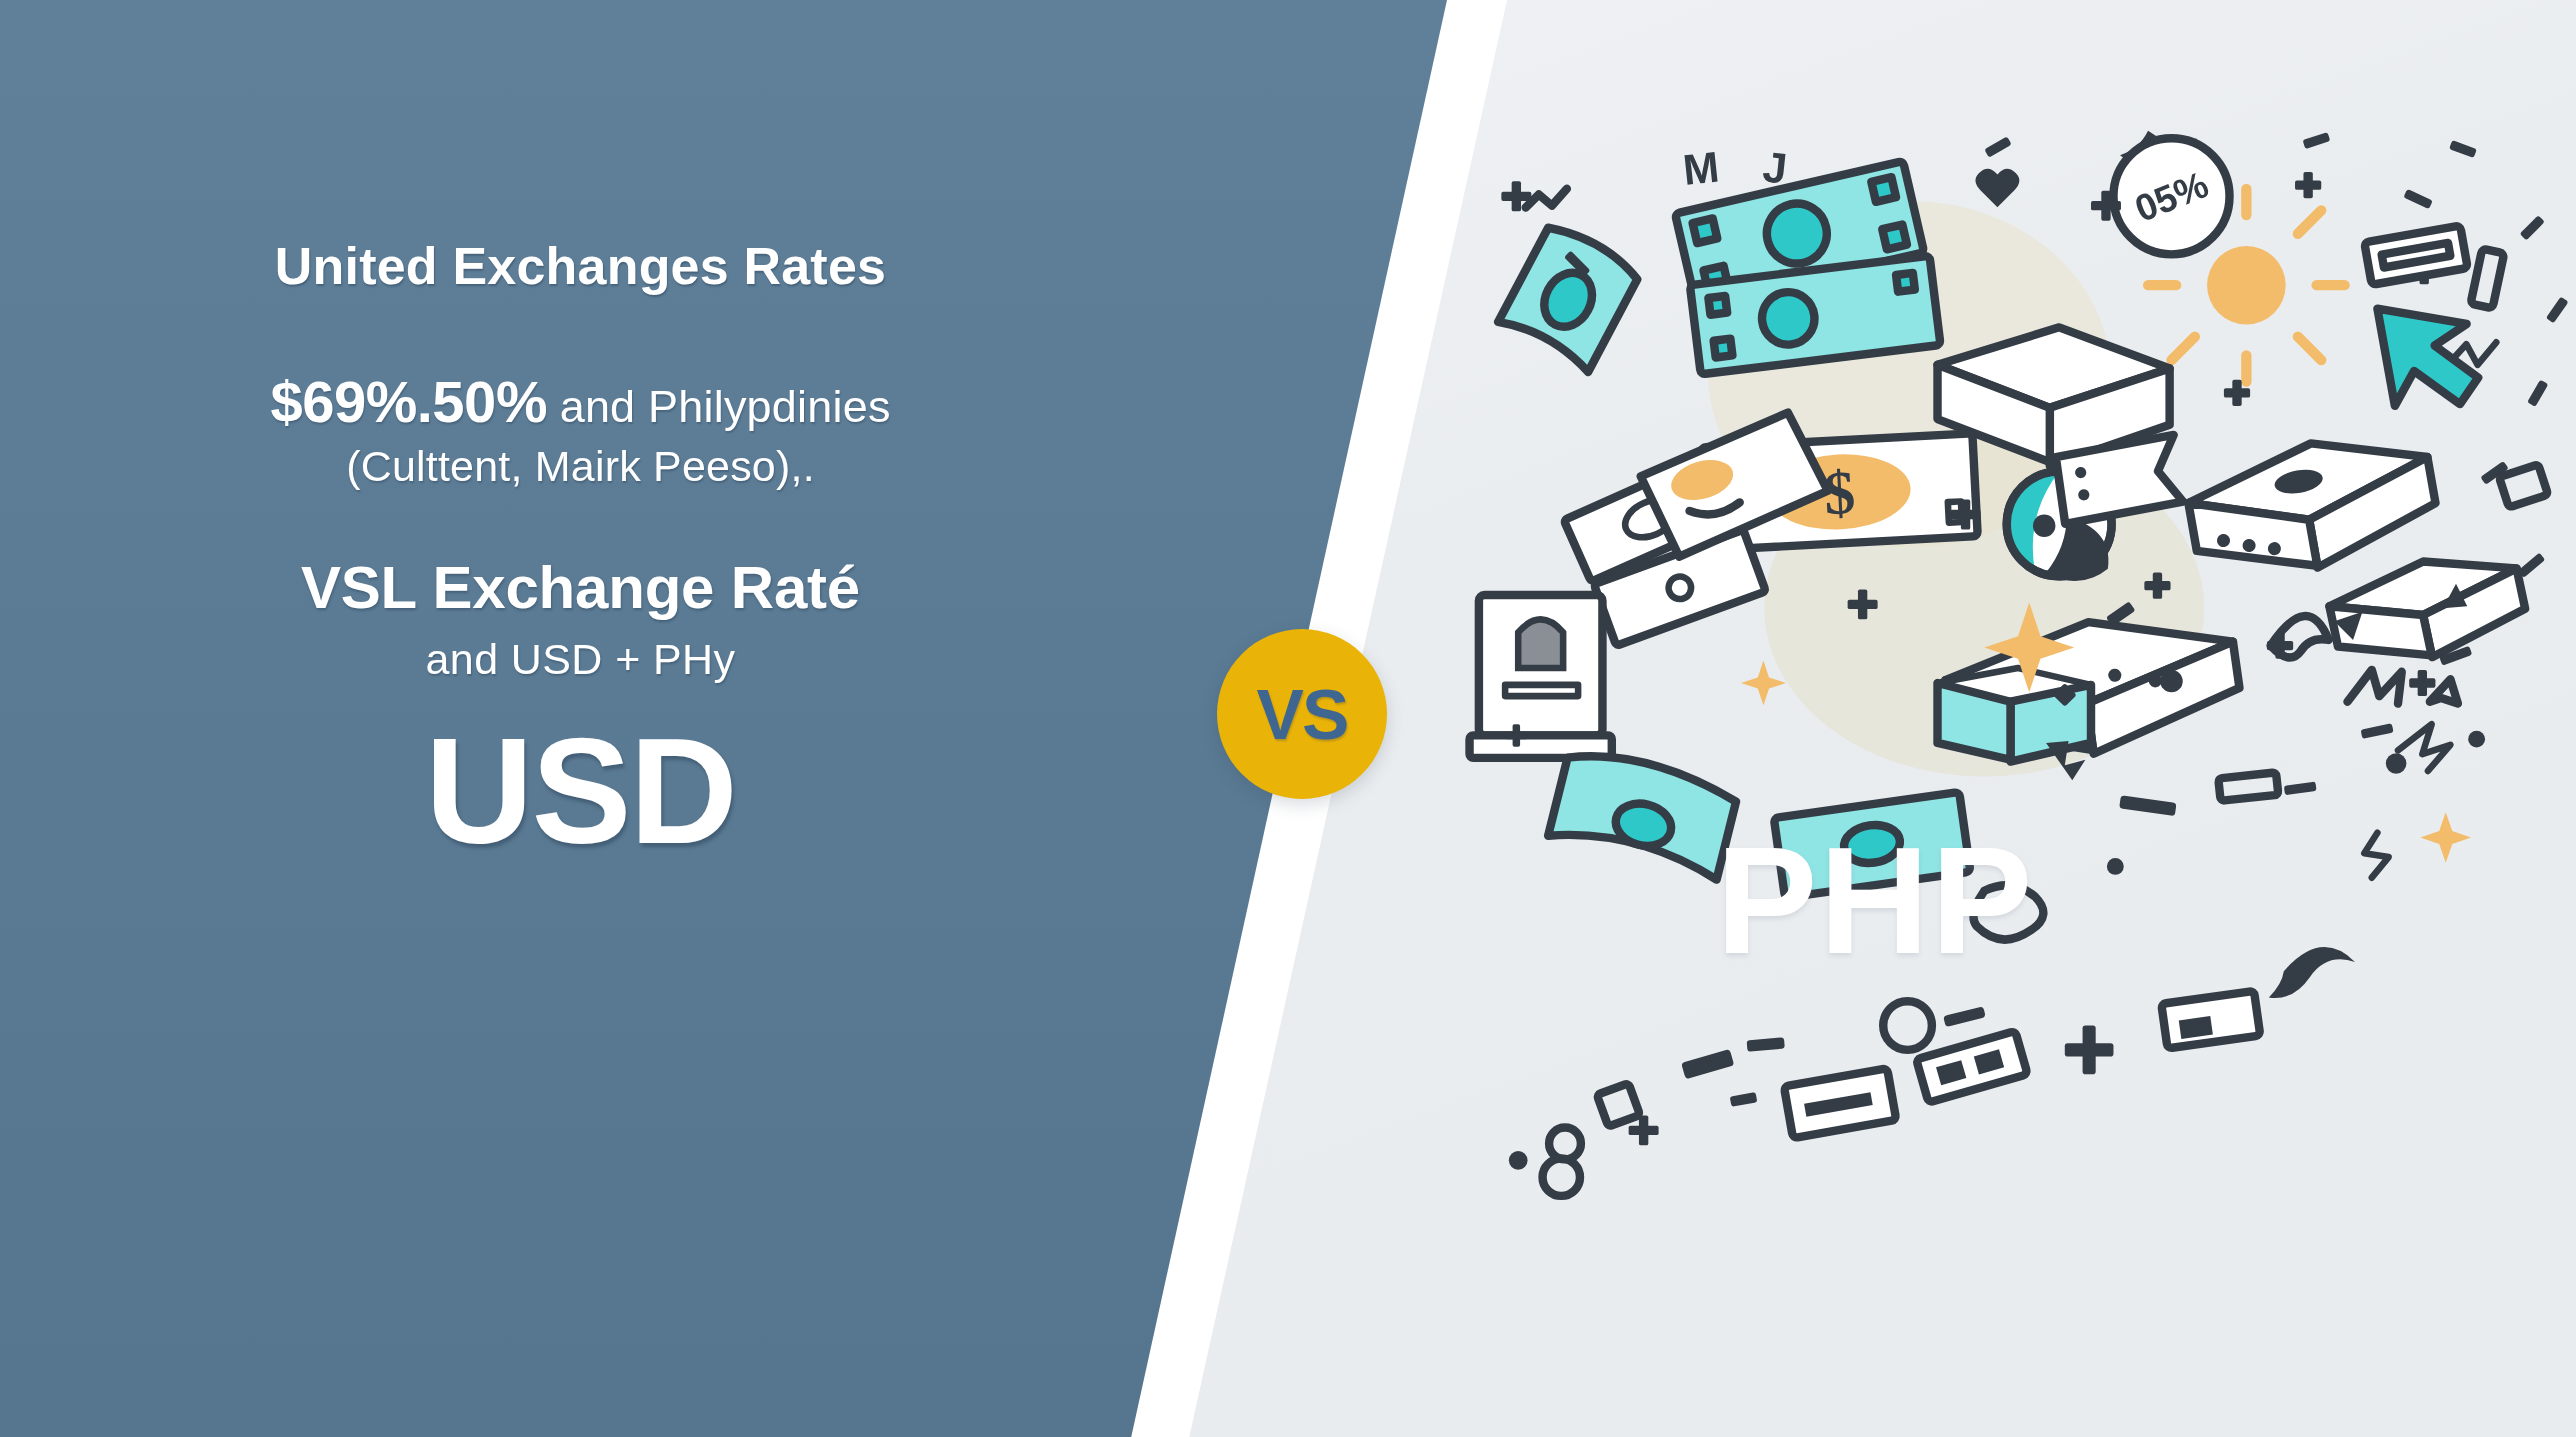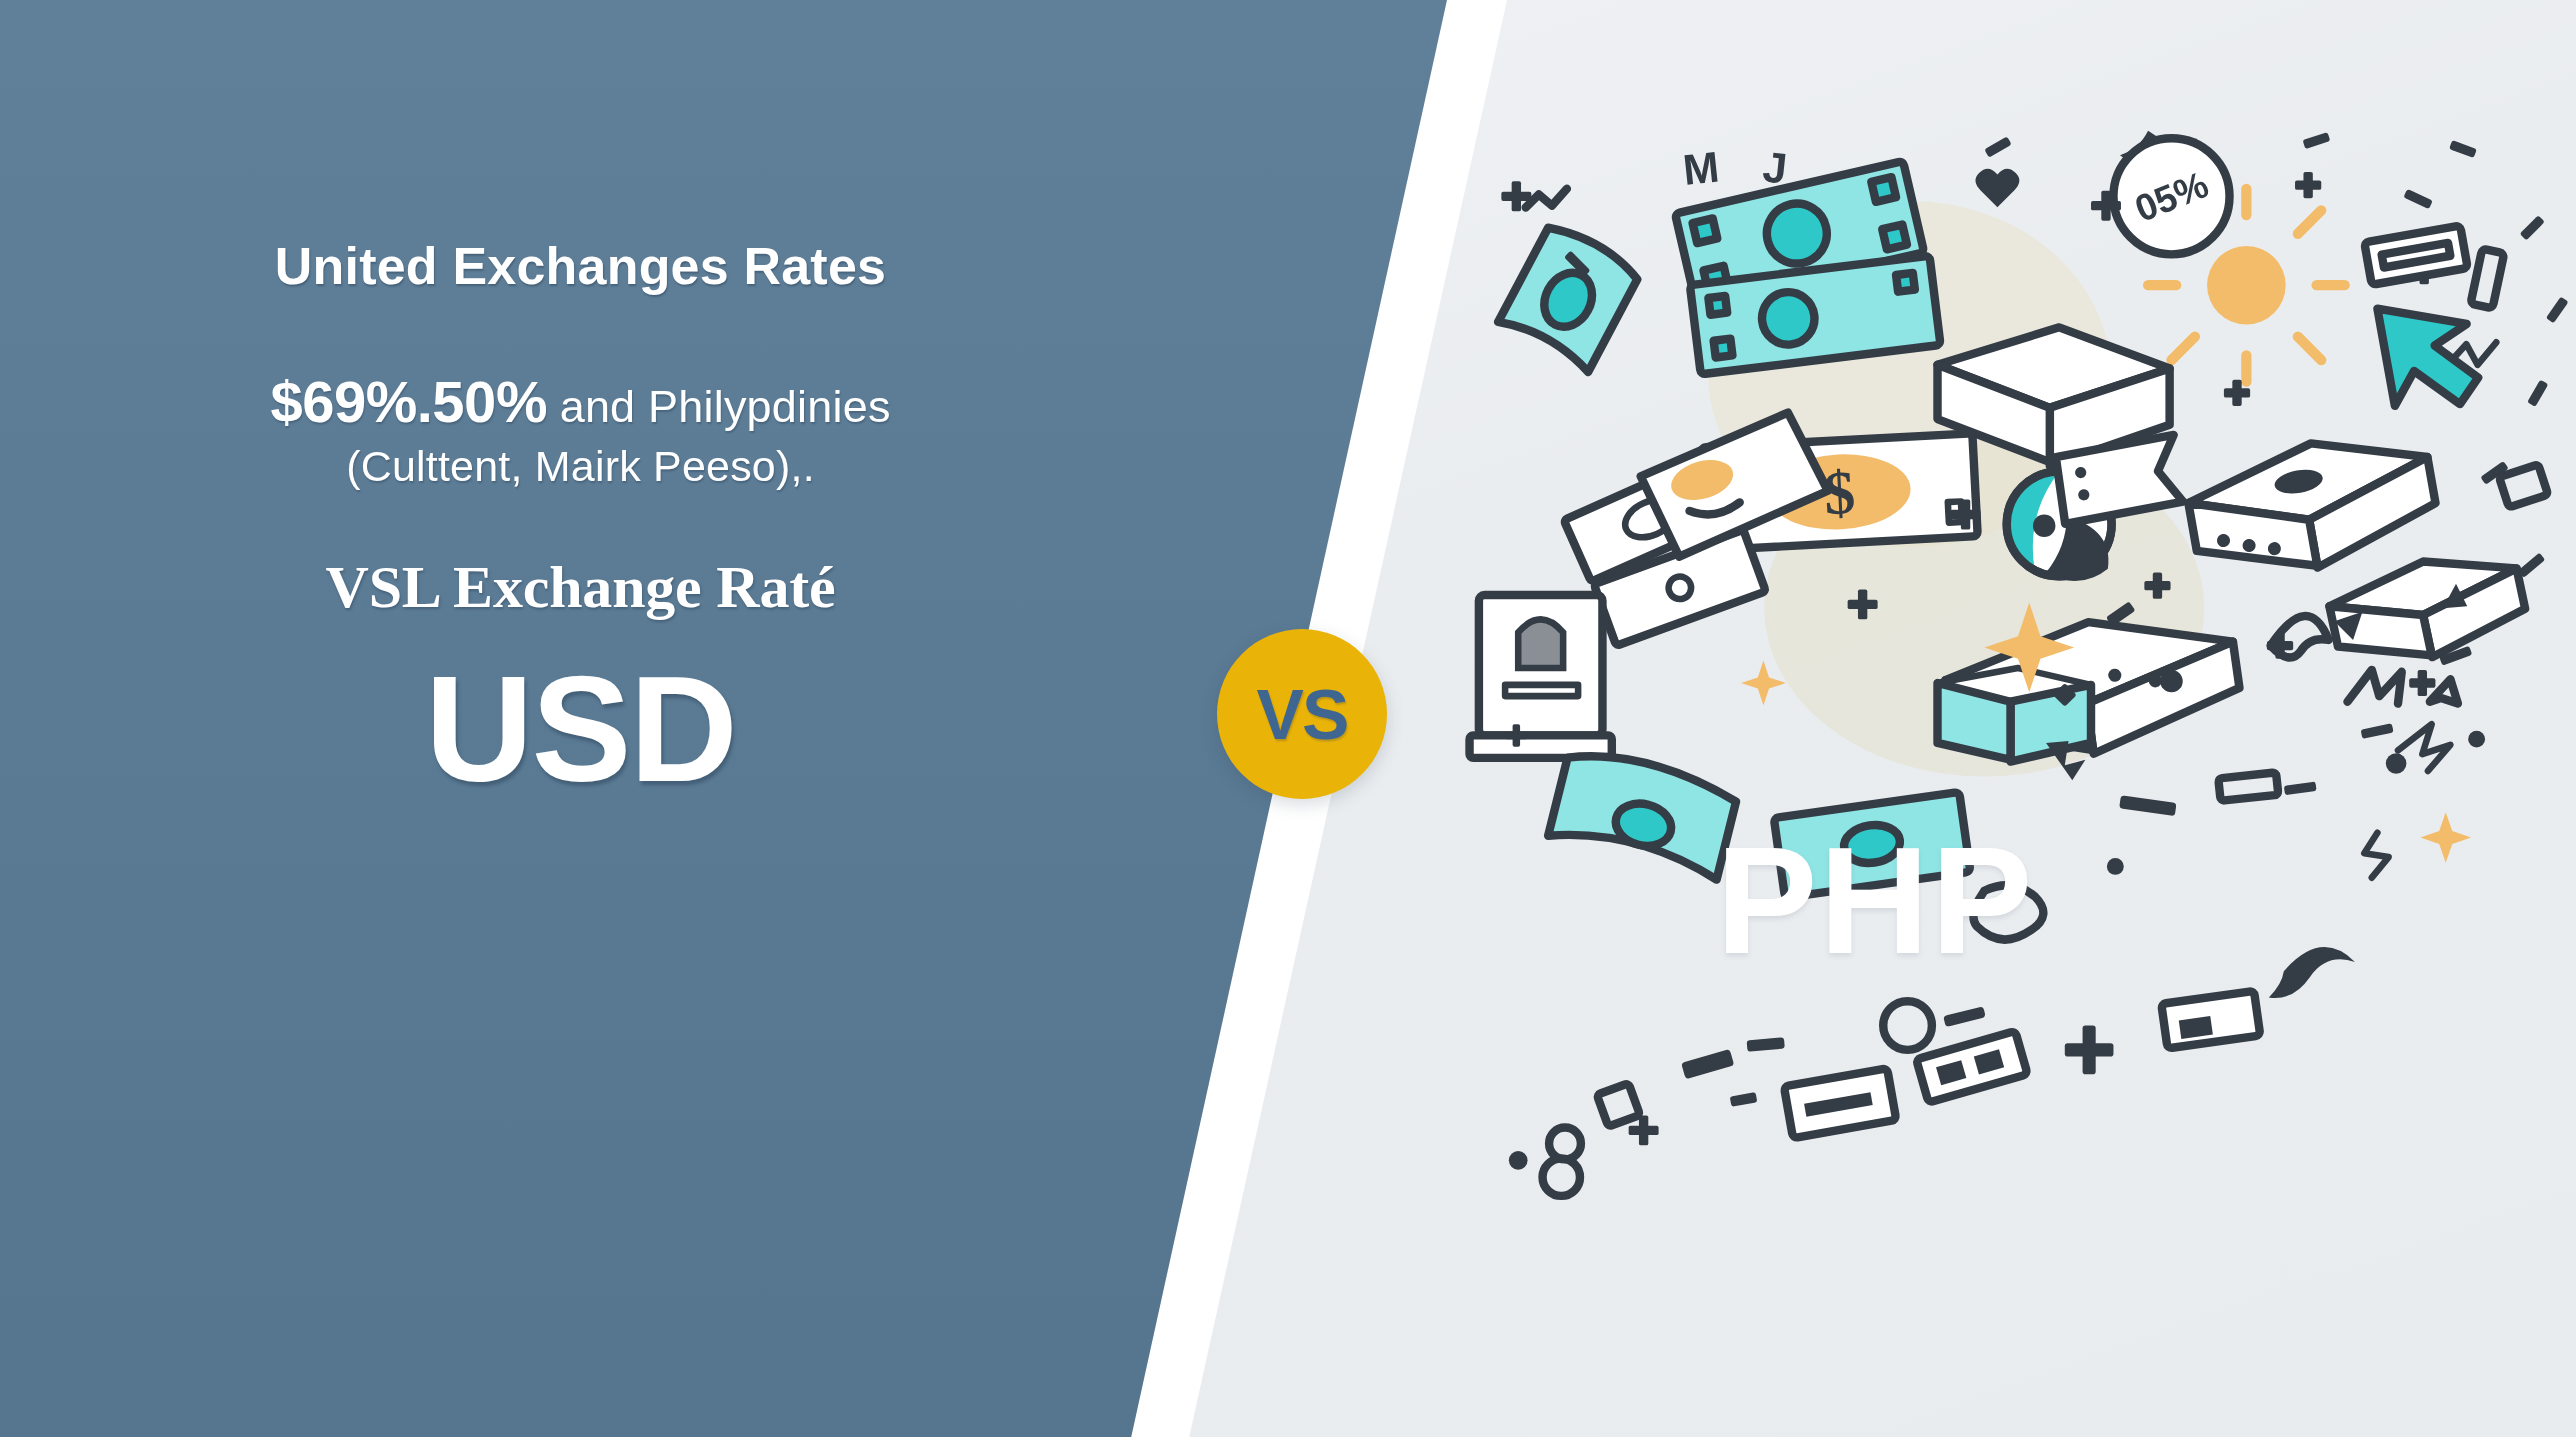--- a/index.html
+++ b/index.html
@@ -102,21 +102,20 @@
     line-height: 1.5;
     letter-spacing: 0.2px;
     text-shadow: 0.9px 1.9px 1.9px rgba(25,45,65,0.3);
   }
   .sub-title {
     margin-top: 54px;
     font-size: 60px;
     font-weight: bold;
     letter-spacing: -0.2px;
     text-shadow: 0.9px 1.9px 2.8px rgba(25,45,65,0.35);
-    font-family: Liberation Serif, serif;
   }
   .sub-note {
     margin-top: 13px;
     font-size: 43px;
     font-weight: normal;
     letter-spacing: 0.4px;
     text-shadow: 0.9px 1.9px 1.9px rgba(25,45,65,0.3);
   }
   .big-code {
     margin-top: 32px;
@@ -494,20 +493,21 @@
     <div class="hdr-title">United Exchanges Rates</div>
 
     <div class="rate-block">
       <div class="rate-line1">
         <span class="amt">$69%.50%</span><span class="tail"> and Philypdinies</span>
       </div>
       <div class="rate-line2">(Culttent, Mairk Peeso),.</div>
     </div>
 
     <div class="sub-title">VSL Exchange Raté</div>
+    <div class="sub-note">and USD + PHy</div>
     <div class="big-code">USD</div>
   </div>
 
   <div class="vs-badge">
     <span>VS</span>
   </div>
 
 </div>
 
 

